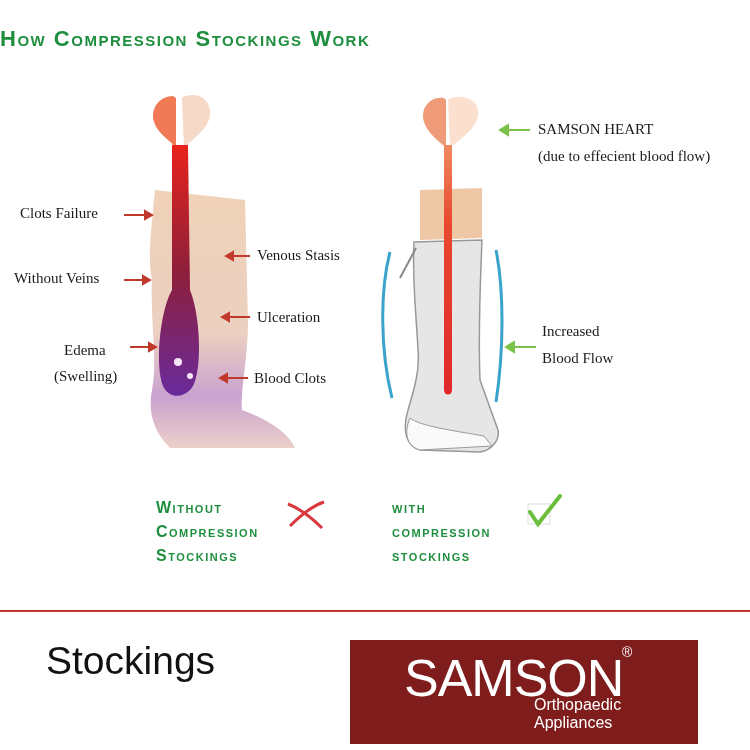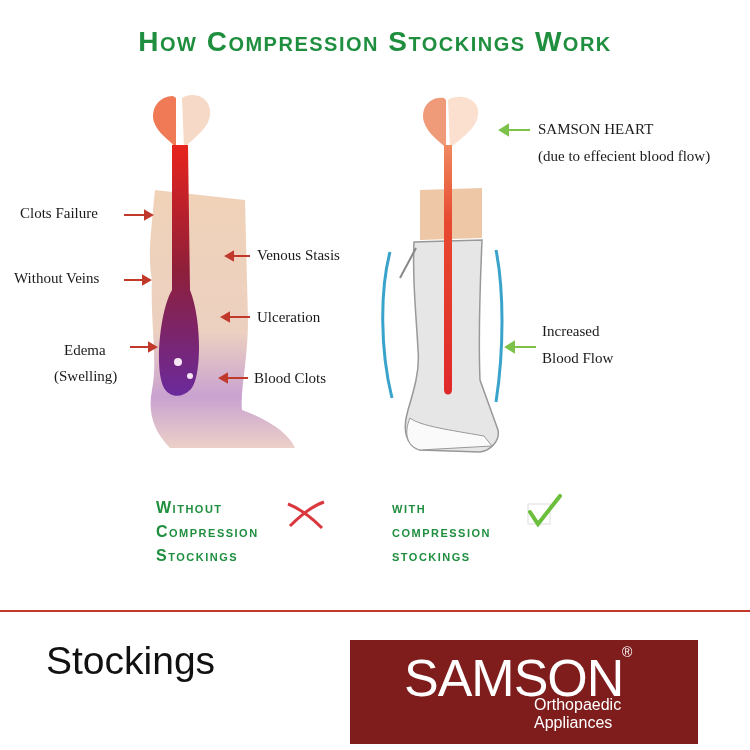--- a/index.html
+++ b/index.html
@@ -1,18 +1,18 @@
 <!DOCTYPE html>
 <html><head>
 <meta charset="utf-8">
 <style>
   html, body { margin:0; padding:0; }
   body { width:750px; height:750px; background:#ffffff; position:relative; overflow:hidden; font-family:"Liberation Serif", serif; }
   .abs { position:absolute; }
-  .title { left:0; width:750px; top:26px; text-align:center; color:#1f8f3f; font-family:"Liberation Sans", sans-serif; font-weight:bold; font-variant:small-caps; font-size:28px; letter-spacing:1.5px; }
+  .title { left:0; width:750px; top:26px; color:#1f8f3f; font-family:"Liberation Sans", sans-serif; font-weight:bold; font-variant:small-caps; font-size:22px; letter-spacing:1.5px; }
   .lbl { font-family:"Liberation Serif", serif; font-size:15px; color:#1a1a1a; white-space:nowrap; }
   .cap { font-family:"Liberation Sans", sans-serif; font-weight:bold; font-variant:small-caps; color:#1f8f3f; font-size:16px; letter-spacing:1.5px; line-height:24px; }
   .divider { left:0; top:610px; width:750px; height:2px; background:#c0392b; }
   .product { left:46px; top:638px; font-family:"Liberation Sans", sans-serif; font-size:39px; color:#111; line-height:46px; }
   .logo { left:350px; top:640px; width:348px; height:104px; background:#7f1d1d; }
   .logo .name { position:absolute; left:54px; top:8px; color:#fff; font-family:"Liberation Sans", sans-serif; font-size:52px; letter-spacing:-1px; }
   .logo .reg { position:absolute; left:272px; top:4px; color:#fff; font-family:"Liberation Sans", sans-serif; font-size:14px; }
   .logo .sub { position:absolute; left:184px; top:56px; color:#fff; font-family:"Liberation Sans", sans-serif; font-size:16px; font-weight:normal; }
 </style>
 </head>

